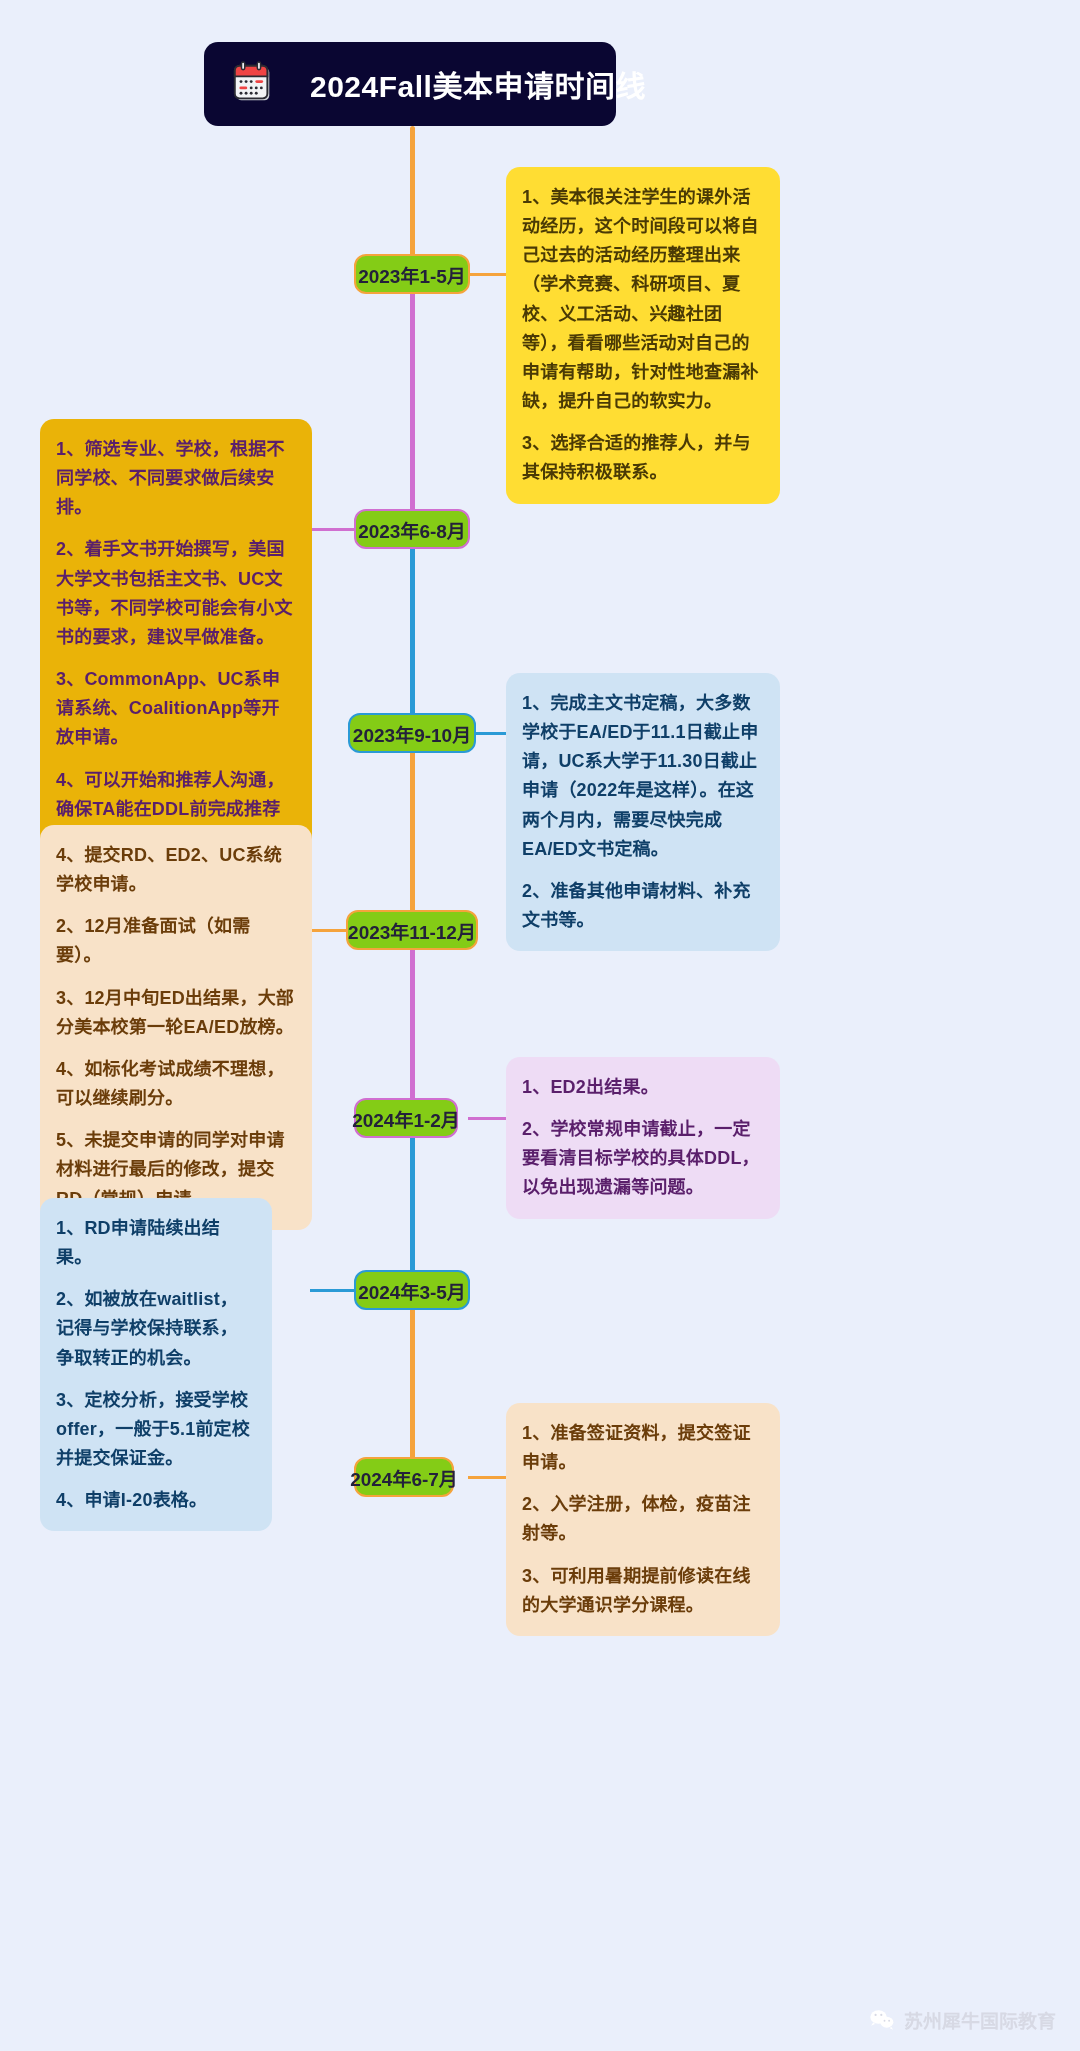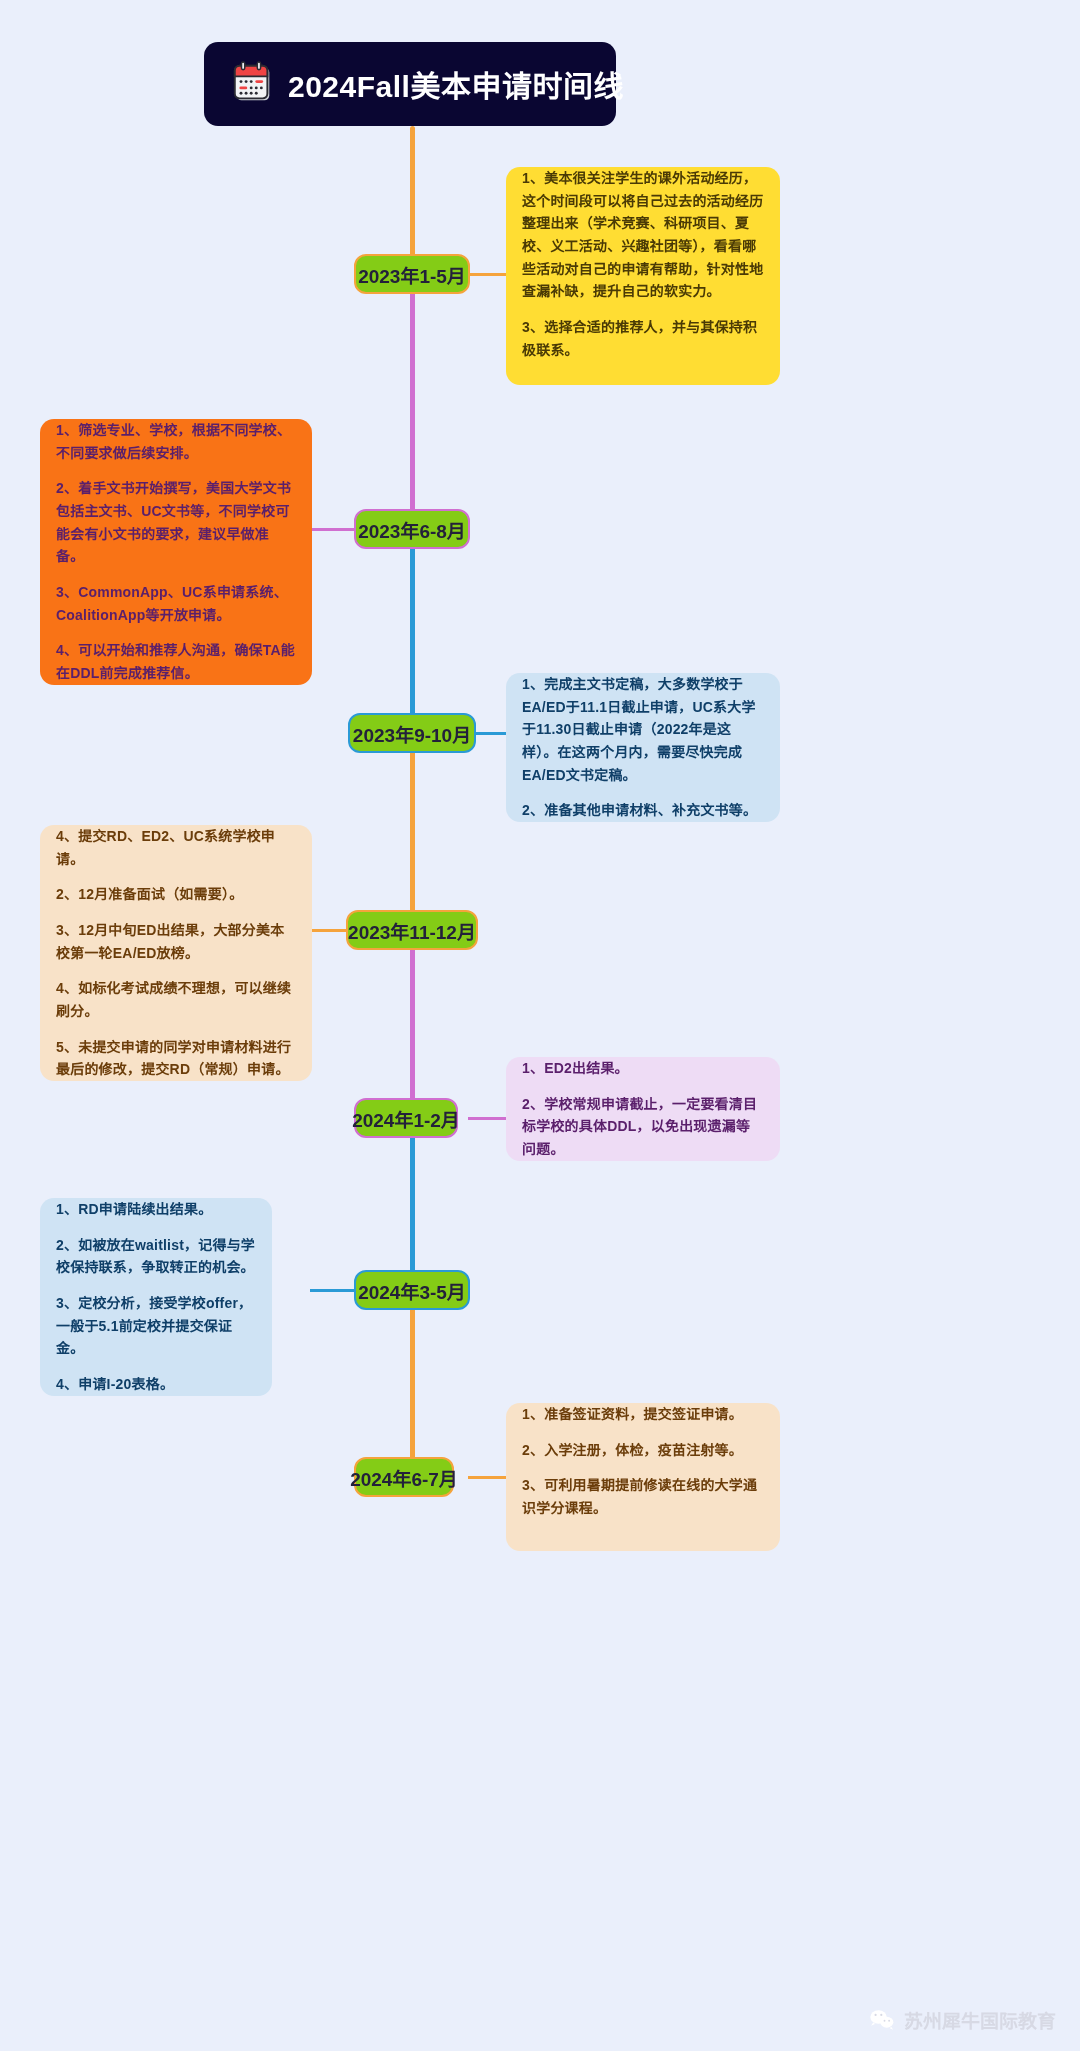--- a/index.html
+++ b/index.html
@@ -9,21 +9,21 @@
     background:#eaeffb;
     font-family:"Liberation Sans","DejaVu Sans",sans-serif;
     position:relative;overflow:hidden;
   }
   #stage{position:absolute;left:0;top:0;width:1080px;height:2051px;}
 
   
   .header-card{
     position:absolute;left:204px;top:42px;width:412px;height:84px;
     background:#0a0632;border-radius:14px;
-    display:flex;align-items:center;gap:12px;padding:0 26px;
+    display:flex;align-items:center;gap:34px;padding:0 26px;
     box-sizing:border-box;
   }
   .cal-icon{width:46px;height:46px;position:relative;flex:0 0 auto;}
   .header-title{
     color:#ffffff;font-size:30px;font-weight:bold;letter-spacing:.5px;
     white-space:nowrap;
   }
 
   
   .spine{position:absolute;width:5px;border-radius:3px;}
@@ -36,21 +36,21 @@
     font-size:19px;font-weight:bold;color:#23213a;
     box-sizing:border-box;white-space:nowrap;padding:0 14px;
   }
 
   
   .stub{position:absolute;height:3px;}
 
   
   .card{
     position:absolute;border-radius:14px;box-sizing:border-box;
-    padding:0 16px;font-size:14px;font-weight:bold;
+    padding:16px 16px;font-size:18px;font-weight:bold;
     line-height:1.62;letter-spacing:.2px;
   }
   .card p{margin:0 0 13px 0;}
   .card p:last-child{margin-bottom:0;}
 
   
   .watermark{
     position:absolute;right:24px;bottom:18px;
     display:flex;align-items:center;gap:9px;
     color:#d7d9e4;font-size:19px;font-weight:bold;white-space:nowrap;
@@ -126,21 +126,21 @@
       </div>
       <div class="node" style="width: 100px; top: 1457px; left: 354px; border-color: rgb(245, 163, 60);">
         <span>2024年6-7月</span>
       </div>
     </div>
   <div id="cards">
       <div class="card" style="background: rgb(255, 221, 51); color: rgb(74, 58, 5); top: 167px; min-height: 218px; left: 506px; width: 274px;">
         <p>1、美本很关注学生的课外活动经历，这个时间段可以将自己过去的活动经历整理出来（学术竞赛、科研项目、夏校、义工活动、兴趣社团等），看看哪些活动对自己的申请有帮助，针对性地查漏补缺，提升自己的软实力。</p>
         <p>3、选择合适的推荐人，并与其保持积极联系。</p>
       </div>
-      <div class="card" style="background: #f97316; color: rgb(90, 31, 107); top: 419px; min-height: 215px; left: 40px; width: 272px;">
+      <div class="card" style="background: #eab308; color: rgb(90, 31, 107); top: 419px; min-height: 215px; left: 40px; width: 272px;">
         <p>1、筛选专业、学校，根据不同学校、不同要求做后续安排。</p>
         <p>2、着手文书开始撰写，美国大学文书包括主文书、UC文书等，不同学校可能会有小文书的要求，建议早做准备。</p>
         <p>3、CommonApp、UC系申请系统、CoalitionApp等开放申请。</p>
         <p>4、可以开始和推荐人沟通，确保TA能在DDL前完成推荐信。</p>
       </div>
       <div class="card" style="background: rgb(207, 227, 244); color: rgb(15, 63, 104); top: 673px; min-height: 118px; left: 506px; width: 274px;">
         <p>1、完成主文书定稿，大多数学校于EA/ED于11.1日截止申请，UC系大学于11.30日截止申请（2022年是这样）。在这两个月内，需要尽快完成EA/ED文书定稿。</p>
         <p>2、准备其他申请材料、补充文书等。</p>
       </div>
       <div class="card" style="background: rgb(248, 226, 200); color: rgb(107, 61, 10); top: 825px; min-height: 188px; left: 40px; width: 272px;">

